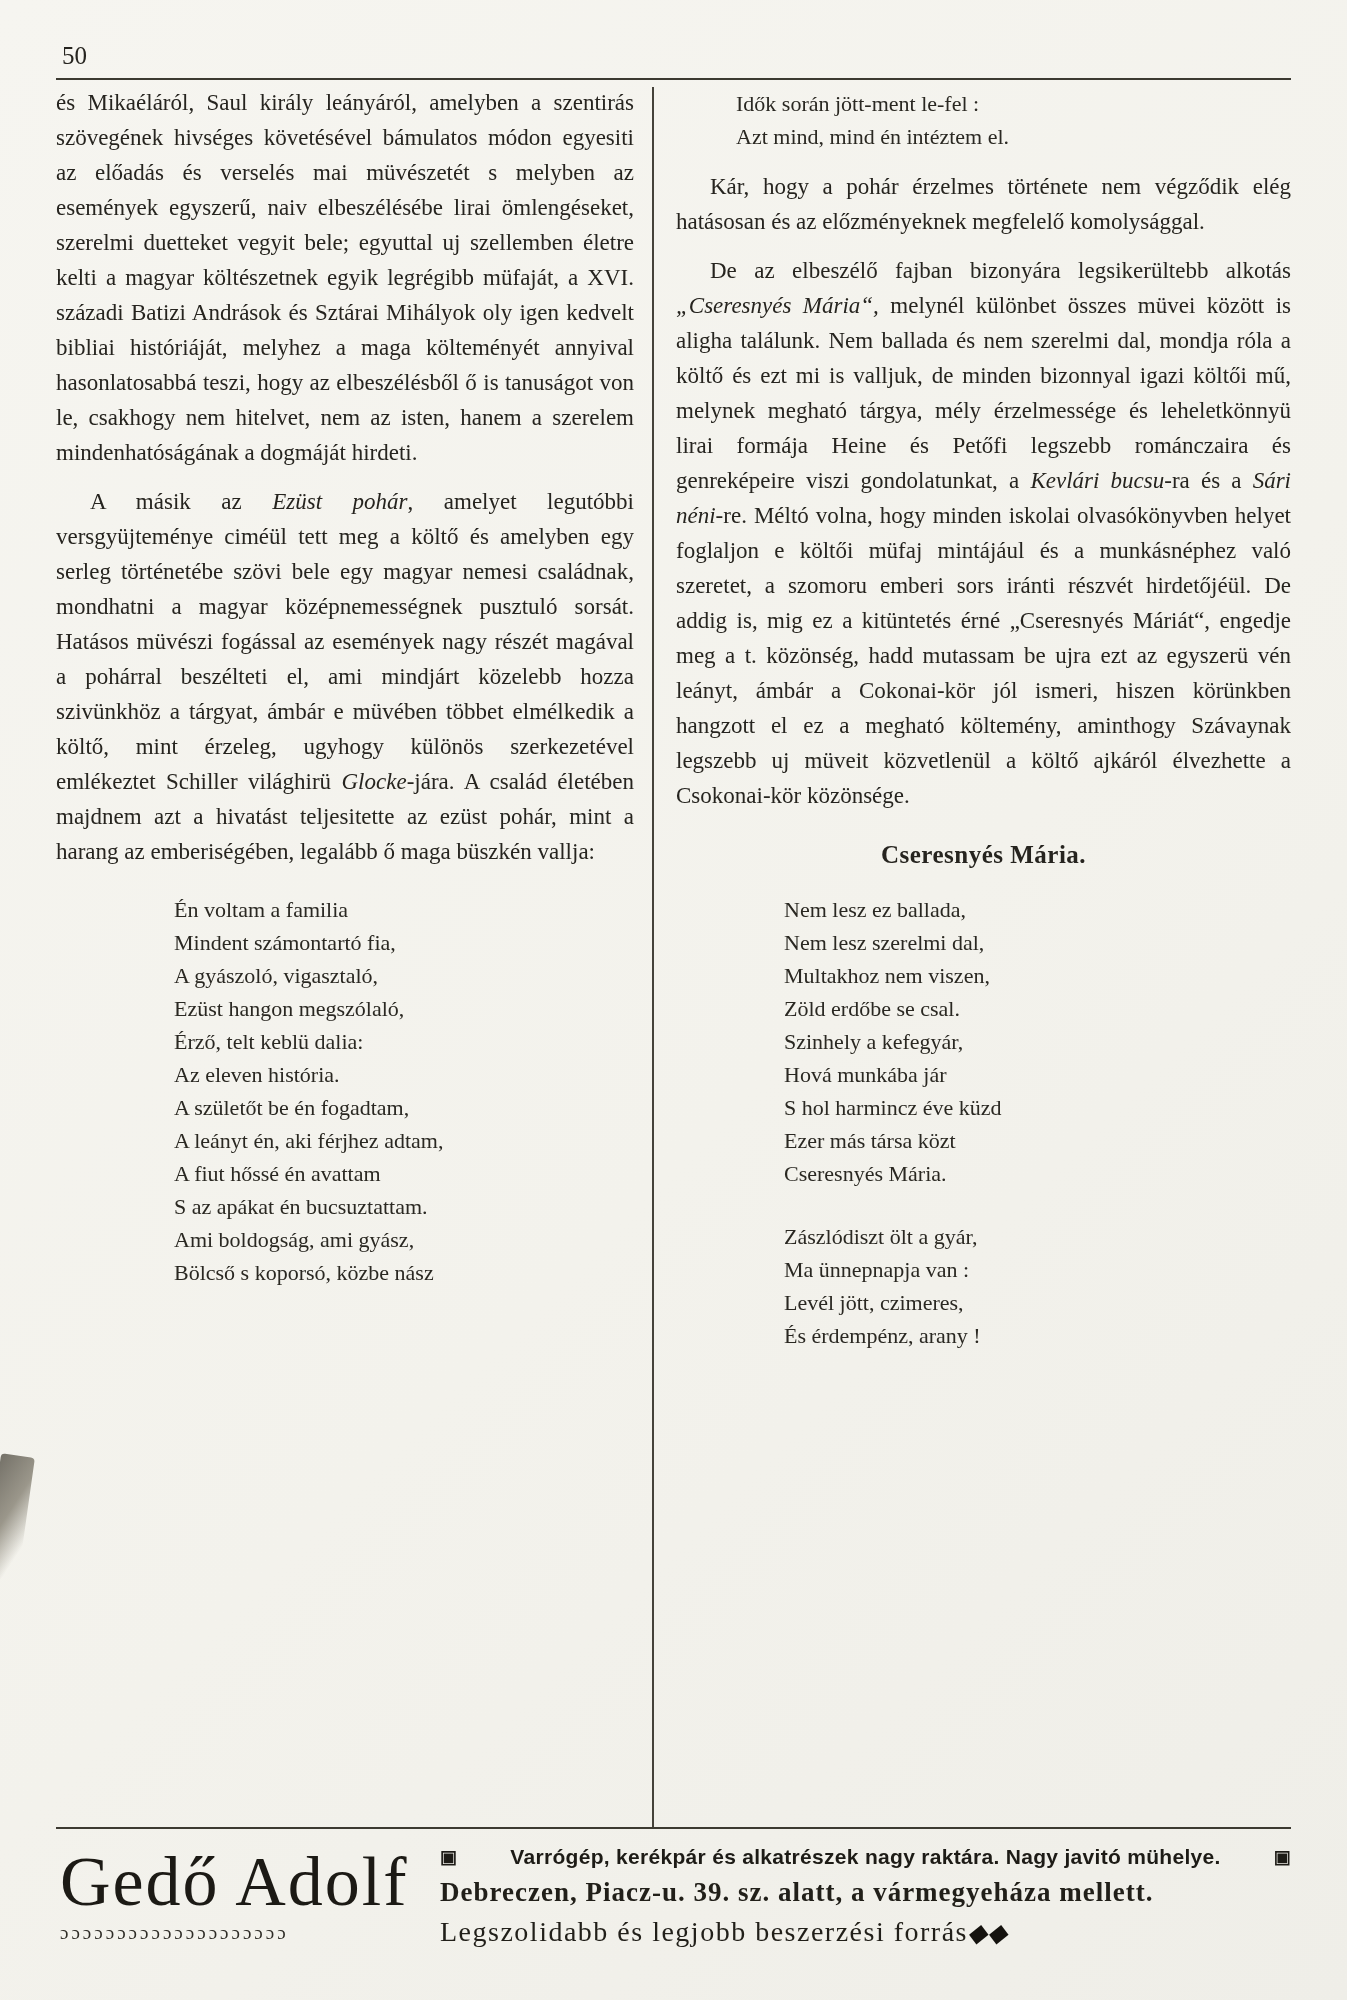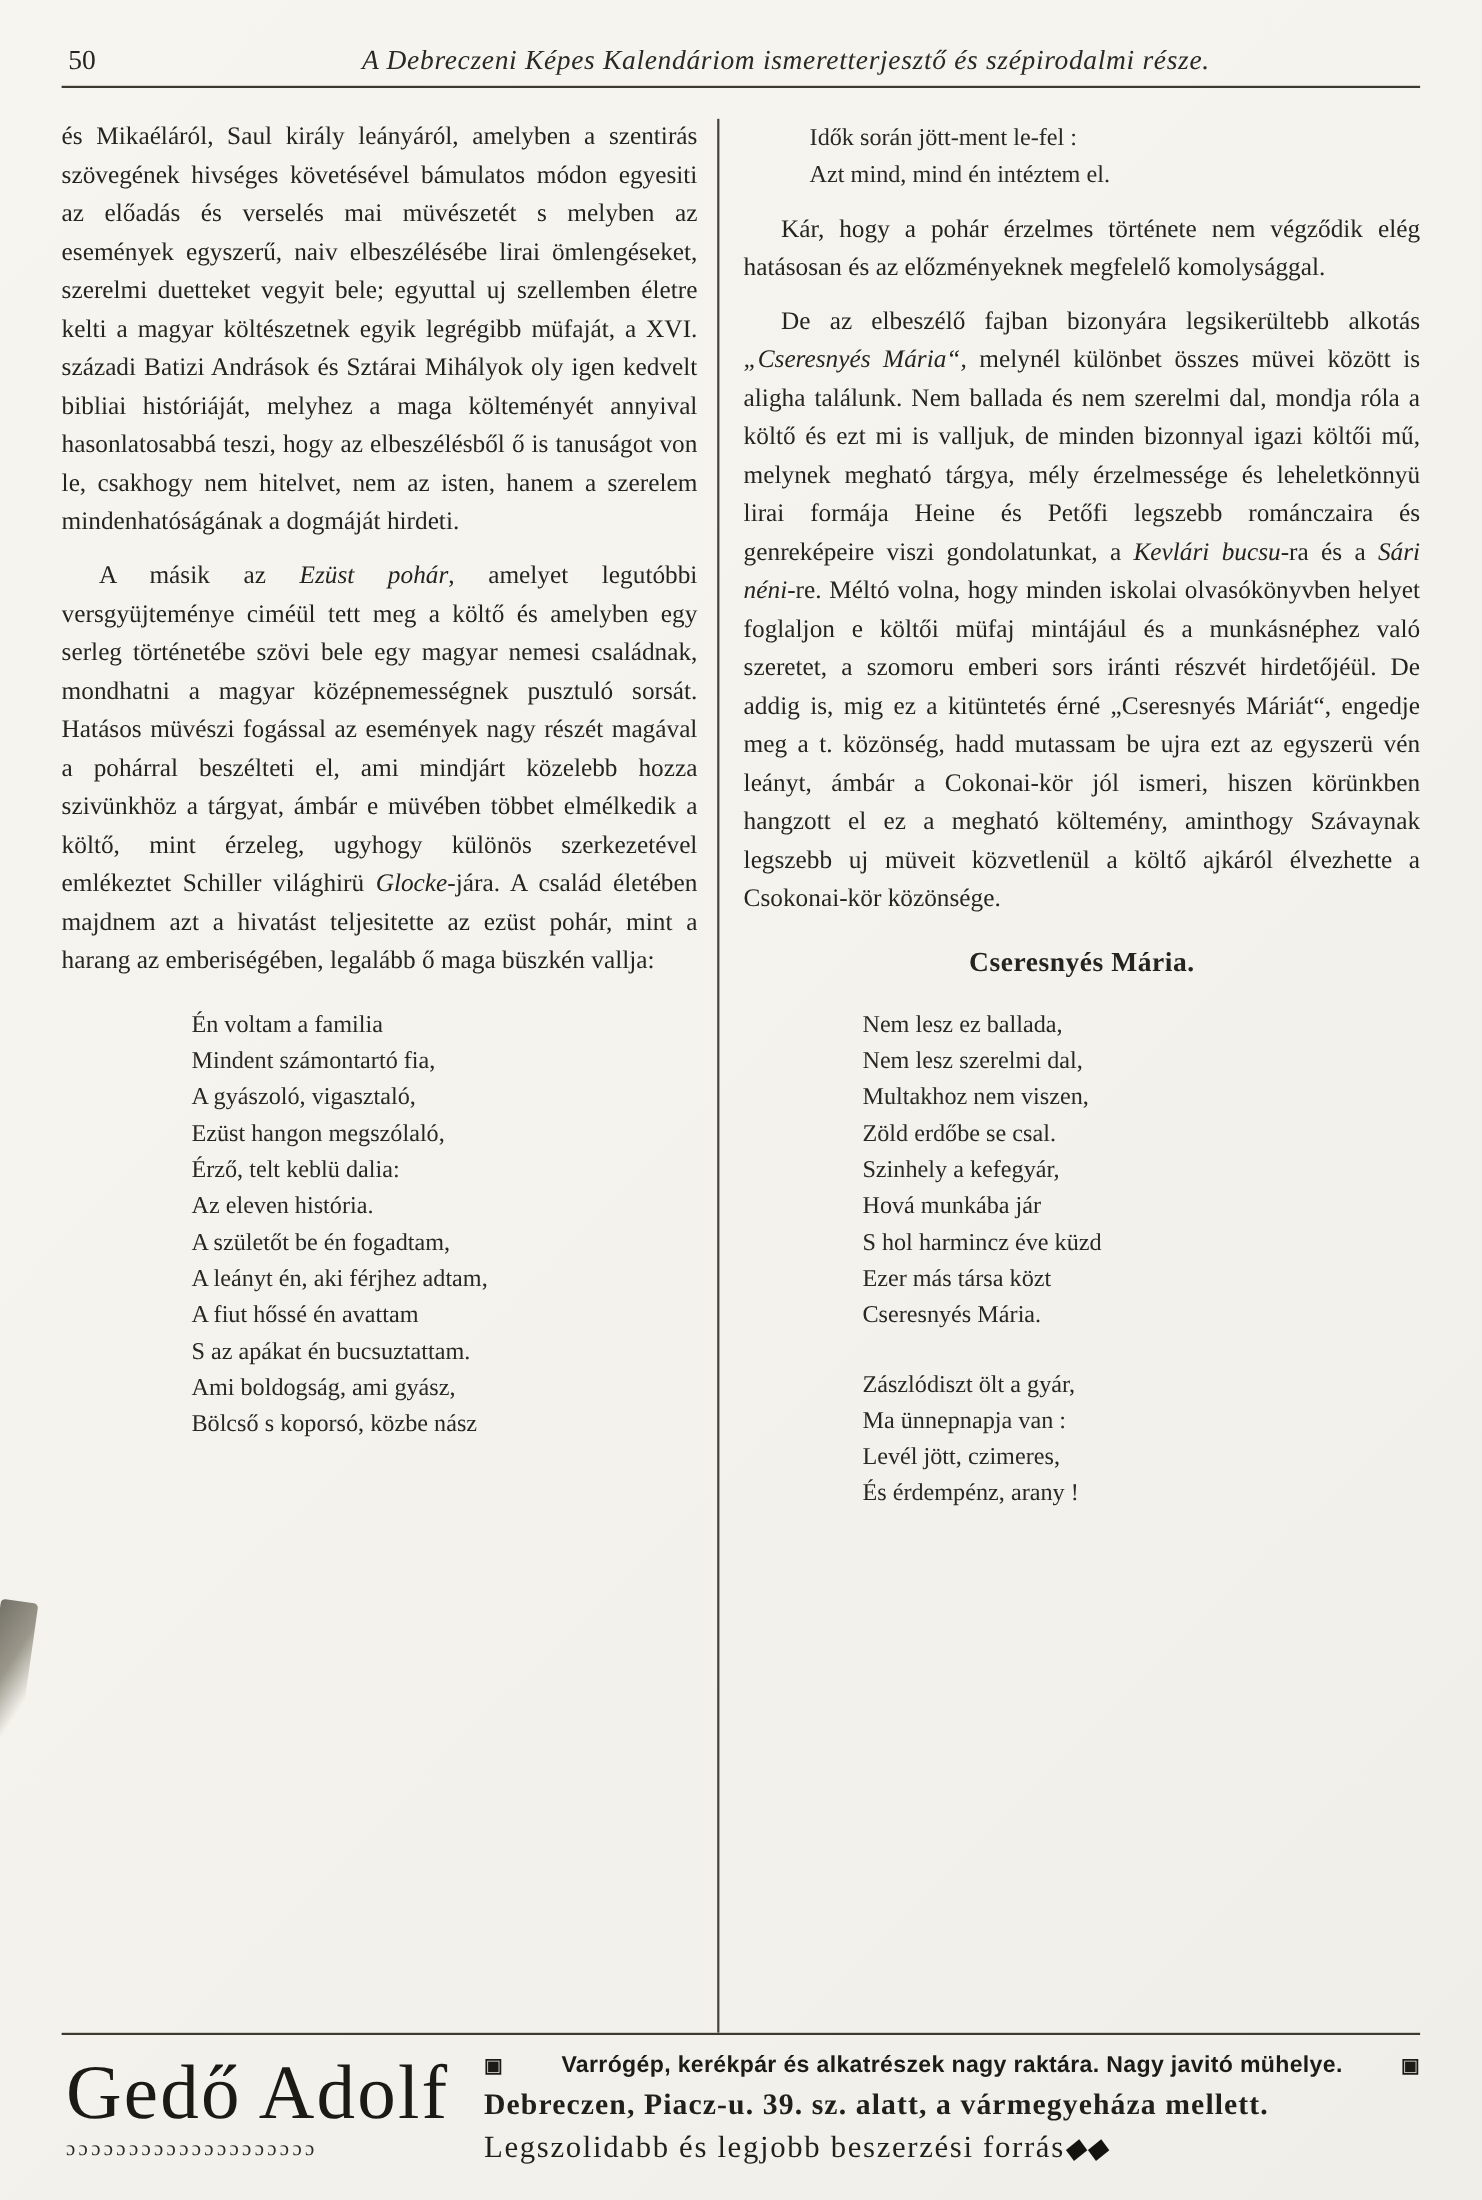--- a/index.html
+++ b/index.html
@@ -27,21 +27,21 @@
     font-style:italic;font-size:25px;letter-spacing:0.6px;
     color:#2b2923;
   }
   .rule{
     margin:0 56px;height:0;
     border-top:2px solid #3c3a31;
   }
   
   .columns{
     margin:0 56px;
-    padding-top:26px;
+    padding-top:5px;
     display:flex;
     height:1742px;
     overflow:hidden;
   }
   .col{box-sizing:border-box;}
   .col.left{width:596px;padding-right:18px;}
   .col-divider{width:2px;background:#45423a;margin-top:2px;}
   .col.right{flex:1;padding-left:22px;}
   .body-text{
     margin:0 0 14px 0;
@@ -109,21 +109,20 @@
     border-radius:4px;
   }
 </style>
 </head>
 <body>
 
 <div class="page">
 
   <header class="page-header">
     <span class="page-num">50</span>
-    <span class="header-title">A Debreczeni Képes Kalendáriom ismeretterjesztő és szépirodalmi része.</span>
   </header>
   <div class="rule"></div>
 
   <main class="columns">
 
     <section class="col left">
       <p class="body-text">és Mikaéláról, Saul király leányáról, amelyben a szentirás szövegének hivséges követésével bámulatos módon egyesiti az előadás és verselés mai müvészetét s melyben az események egyszerű, naiv elbeszélésébe lirai ömlengéseket, szerelmi duetteket vegyit bele; egyuttal uj szellemben életre kelti a magyar költészetnek egyik legrégibb müfaját, a XVI. századi Batizi Andrások és Sztárai Mihályok oly igen kedvelt bibliai históriáját, melyhez a maga költeményét annyival hasonlatosabbá teszi, hogy az elbeszélésből ő is tanuságot von le, csakhogy nem hitelvet, nem az isten, hanem a szerelem mindenhatóságának a dogmáját hirdeti.</p>
       <p class="body-text indent"><span>A másik az </span><i>Ezüst pohár</i><span>, amelyet legutóbbi versgyüjteménye ciméül tett meg a költő és amelyben egy serleg történetébe szövi bele egy magyar nemesi családnak, mondhatni a magyar középnemességnek pusztuló sorsát. Hatásos müvészi fogással az események nagy részét magával a pohárral beszélteti el, ami mindjárt közelebb hozza szivünkhöz a tárgyat, ámbár e müvében többet elmélkedik a költő, mint érzeleg, ugyhogy különös szerkezetével emlékeztet Schiller világhirü </span><i>Glocke</i><span>-jára. A család életében majdnem azt a hivatást teljesitette az ezüst pohár, mint a harang az emberiségében, legalább ő maga büszkén vallja:</span></p>
       <div class="poem">
         <div class="poem-line">Én voltam a familia</div>

